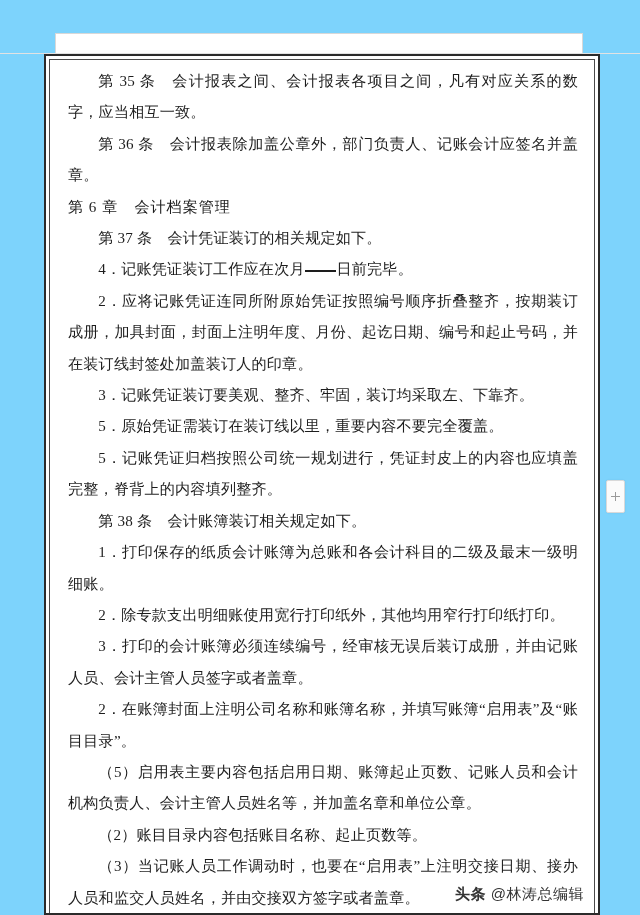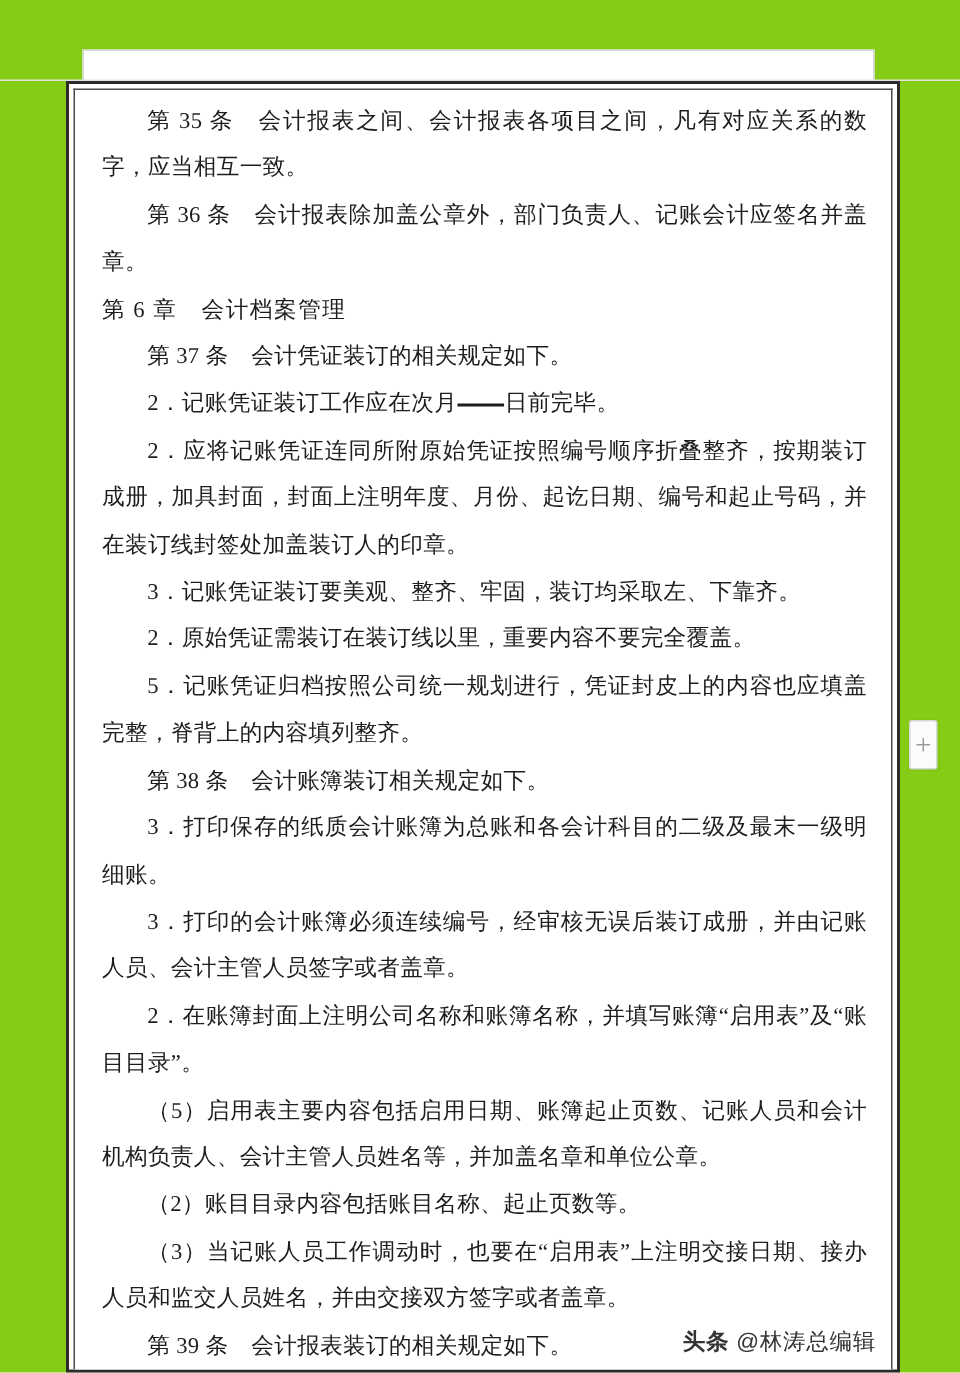--- a/index.html
+++ b/index.html
@@ -15,21 +15,21 @@
     font-family: "Liberation Serif", "DejaVu Serif", serif;
     position: relative;
   }
 
   
   #viewer {
     position: absolute;
     left: 0; top: 0;
     width: 640px;
     height: 915px;
-    background: #84cc16;
+    background: #7dd3fc;
   }
 
   
   #paper-sheet {
     position: absolute;
     left: 55px;
     top: 33px;
     width: 528px;
     height: 60px;
     background: #ffffff;
@@ -171,34 +171,35 @@
       <div id="doc-body">
 
         <p class="para indent2">第 35 条　会计报表之间、会计报表各项目之间，凡有对应关系的数字，应当相互一致。</p>
 
         <p class="para indent2">第 36 条　会计报表除加盖公章外，部门负责人、记账会计应签名并盖章。</p>
 
         <p class="para center">第 6 章　会计档案管理</p>
 
         <p class="para indent2">第 37 条　会计凭证装订的相关规定如下。</p>
 
-        <p class="para indent2"><span>2．记账凭证装订工作应在次月</span><span class="blank-fill"></span><span>日前完毕。</span></p>
+        <p class="para indent2"><span>4．记账凭证装订工作应在次月</span><span class="blank-fill"></span><span>日前完毕。</span></p>
 
         <p class="para indent2">2．应将记账凭证连同所附原始凭证按照编号顺序折叠整齐，按期装订成册，加具封面，封面上注明年度、月份、起讫日期、编号和起止号码，并在装订线封签处加盖装订人的印章。</p>
 
         <p class="para indent2">3．记账凭证装订要美观、整齐、牢固，装订均采取左、下靠齐。</p>
 
-        <p class="para indent2">2．原始凭证需装订在装订线以里，重要内容不要完全覆盖。</p>
+        <p class="para indent2">5．原始凭证需装订在装订线以里，重要内容不要完全覆盖。</p>
 
         <p class="para indent2">5．记账凭证归档按照公司统一规划进行，凭证封皮上的内容也应填盖完整，脊背上的内容填列整齐。</p>
 
         <p class="para indent2">第 38 条　会计账簿装订相关规定如下。</p>
 
-        <p class="para indent2">3．打印保存的纸质会计账簿为总账和各会计科目的二级及最末一级明细账。</p>
-
+        <p class="para indent2">1．打印保存的纸质会计账簿为总账和各会计科目的二级及最末一级明细账。</p>
+
+        <p class="para indent2">2．除专款支出明细账使用宽行打印纸外，其他均用窄行打印纸打印。</p>
 
         <p class="para indent2">3．打印的会计账簿必须连续编号，经审核无误后装订成册，并由记账人员、会计主管人员签字或者盖章。</p>
 
         <p class="para indent2">2．在账簿封面上注明公司名称和账簿名称，并填写账簿“启用表”及“账目目录”。</p>
 
         <p class="para indent2">（5）启用表主要内容包括启用日期、账簿起止页数、记账人员和会计机构负责人、会计主管人员姓名等，并加盖名章和单位公章。</p>
 
         <p class="para indent2">（2）账目目录内容包括账目名称、起止页数等。</p>
 
         <p class="para indent2">（3）当记账人员工作调动时，也要在“启用表”上注明交接日期、接办人员和监交人员姓名，并由交接双方签字或者盖章。</p>

